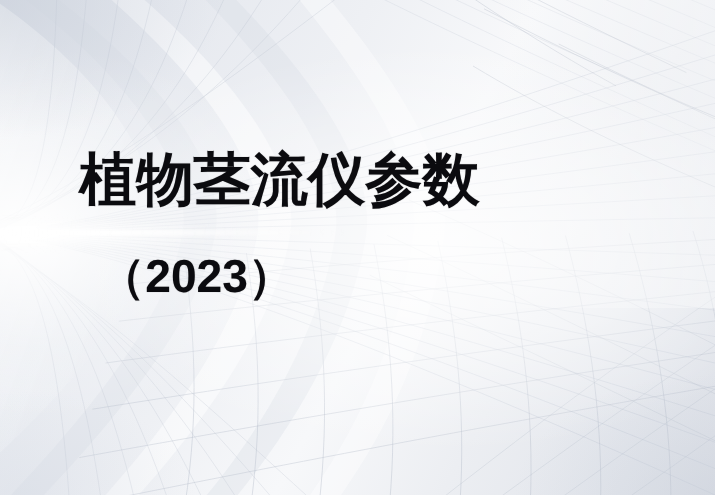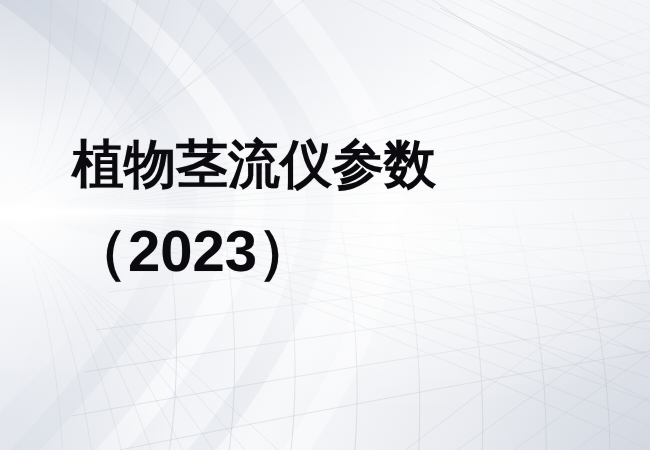--- a/index.html
+++ b/index.html
@@ -109,23 +109,23 @@
     font-weight: bold;
     letter-spacing: 0px;
     color: #0b0b0f;
     line-height: 62px;
     white-space: nowrap;
     text-shadow: 0 0 1px rgba(0,0,0,0.35);
   }
 
   .title-line-2 {
     position: absolute;
-    left: 70px;
+    left: 90px;
     top: 220px;
-    font-size: 58px;
+    font-size: 42px;
     font-weight: bold;
     letter-spacing: 0px;
     color: #0b0b0f;
     line-height: 62px;
     white-space: nowrap;
     text-shadow: 0 0 1px rgba(0,0,0,0.35);
   }
 </style>
 </head>
 <body>

